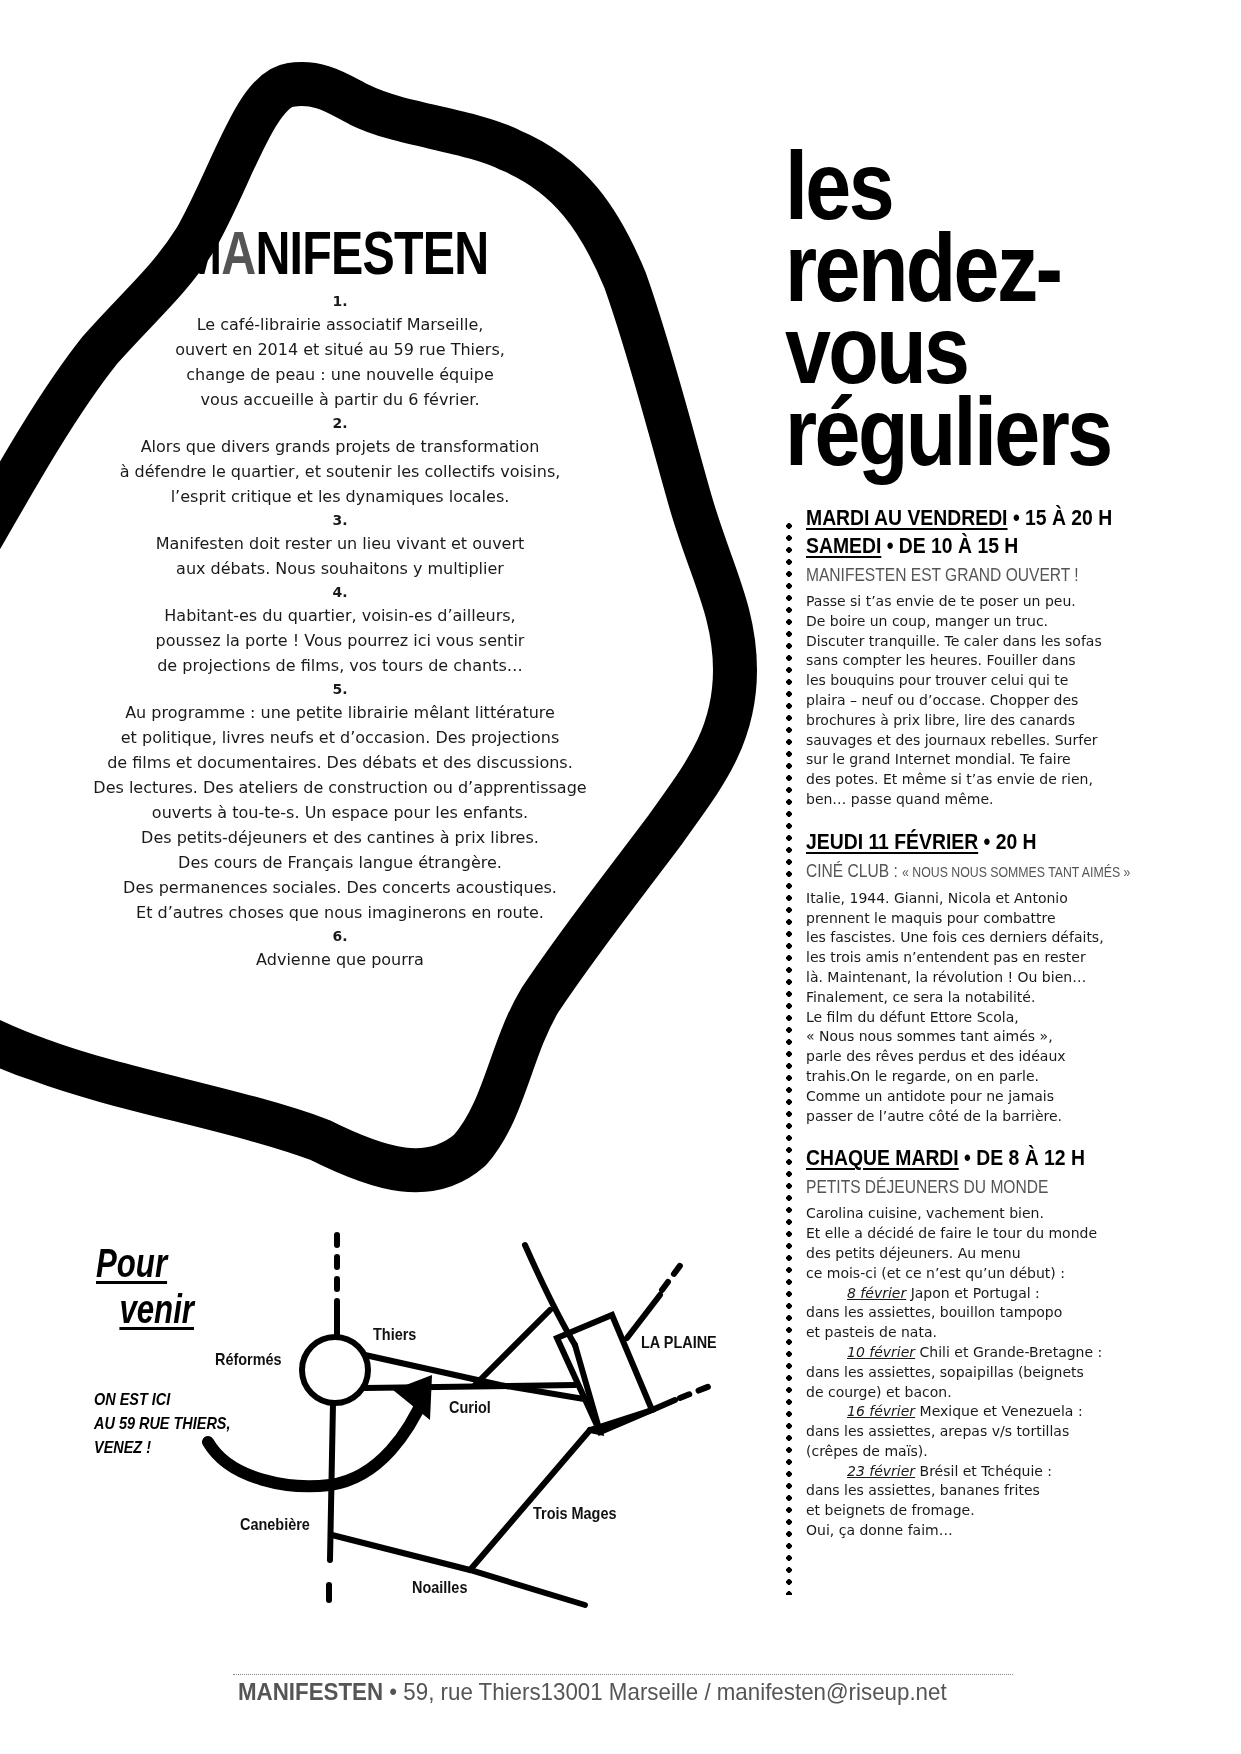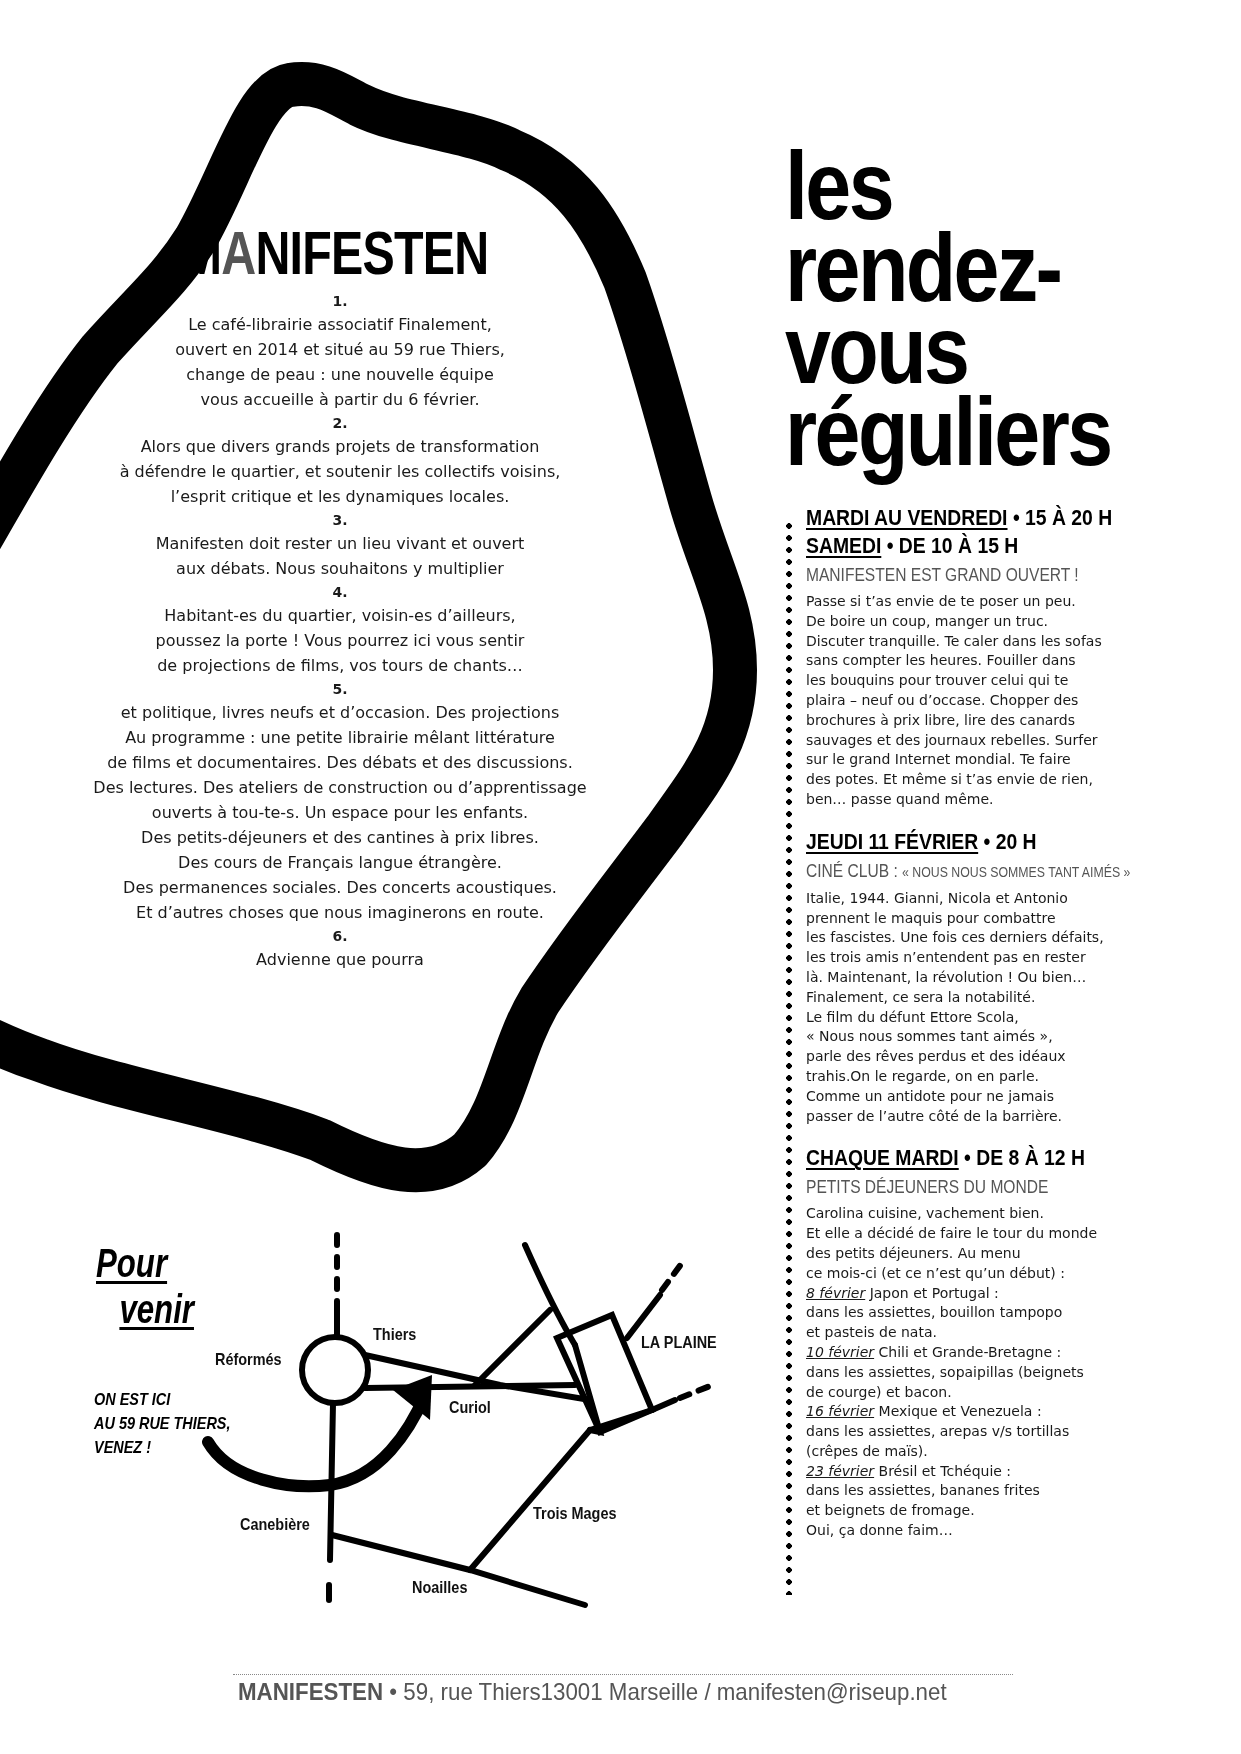--- a/index.html
+++ b/index.html
@@ -26,21 +26,21 @@
     background-size:8px 12px; background-repeat:repeat-y; }
   .events { position:absolute; left:806px; top:504px; width:395px; }
   .ev-head { font-family:"Liberation Sans", sans-serif; font-weight:900; font-size:22px; line-height:28px; color:#000;
     white-space:nowrap; transform:scaleX(0.88); transform-origin:left; }
   .ev-head u { text-decoration:underline; text-decoration-thickness:2px; text-underline-offset:3px; }
   .ev-sub { font-family:"Liberation Sans", sans-serif; font-size:19px; line-height:26px; color:#555;
     white-space:nowrap; transform:scaleX(0.82); transform-origin:left; margin-top:2px; }
   .ev-sub .small { font-size:15px; }
   .ev-body { font-family:"DejaVu Sans", sans-serif; font-size:14px; line-height:19.8px; color:#1a1a1a; margin-top:4px; }
   .ev-body .line { display:block; white-space:nowrap; }
-  .ev-body em { font-style:italic; text-decoration:underline; }
+  .ev-body em { font-style:italic; text-decoration:underline;margin-left:41px; }
   .ev-block { margin-bottom:18px; }
 
   
   .pour { position:absolute; left:96px; top:1240px; font-family:"Liberation Sans", sans-serif; font-weight:900; font-style:italic;
     font-size:40px; line-height:46px; color:#000; transform:scaleX(0.78); transform-origin:left; }
   .pour span { display:block; text-decoration:underline; text-decoration-thickness:3px; text-underline-offset:4px; }
   .pour .l2 { margin-left:30px; }
   .here { position:absolute; left:94px; top:1388px; font-family:"Liberation Sans", sans-serif; font-weight:900; font-style:italic;
     font-size:17px; line-height:24px; color:#000; transform:scaleX(0.85); transform-origin:left; }
   .here span { display:block; white-space:nowrap; }
@@ -96,38 +96,38 @@
   <g>
     <path d="M 208 1442 C 230 1480, 290 1490, 330 1485 C 380 1478, 410 1430, 425 1395" fill="none" stroke="#000" stroke-width="12" stroke-linecap="round"></path>
     <path d="M 393 1390 L 432 1375 L 430 1420 Z" fill="#000"></path>
   </g>
 </svg>
 
 <div class="brand"><span>M</span><span class="accent">A</span><span>NIFESTEN</span></div>
 
 <div class="manifesto" id="manifesto">
     <span class="line num">1.</span>
-    <span class="line">Le café-librairie associatif Finalement,</span>
+    <span class="line">Le café-librairie associatif Marseille,</span>
     <span class="line">ouvert en 2014 et situé au 59 rue Thiers,</span>
     <span class="line">change de peau : une nouvelle équipe</span>
     <span class="line">vous accueille à partir du 6 février.</span>
     <span class="line num">2.</span>
     <span class="line">Alors que divers grands projets de transformation</span>
     <span class="line">à défendre le quartier, et soutenir les collectifs voisins,</span>
     <span class="line">l’esprit critique et les dynamiques locales.</span>
     <span class="line num">3.</span>
     <span class="line">Manifesten doit rester un lieu vivant et ouvert</span>
     <span class="line">aux débats. Nous souhaitons y multiplier</span>
     <span class="line num">4.</span>
     <span class="line">Habitant-es du quartier, voisin-es d’ailleurs,</span>
     <span class="line">poussez la porte ! Vous pourrez ici vous sentir</span>
     <span class="line">de projections de films, vos tours de chants…</span>
     <span class="line num">5.</span>
+    <span class="line">Au programme : une petite librairie mêlant littérature</span>
     <span class="line">et politique, livres neufs et d’occasion. Des projections</span>
-    <span class="line">Au programme : une petite librairie mêlant littérature</span>
     <span class="line">de films et documentaires. Des débats et des discussions.</span>
     <span class="line">Des lectures. Des ateliers de construction ou d’apprentissage</span>
     <span class="line">ouverts à tou-te-s. Un espace pour les enfants.</span>
     <span class="line">Des petits-déjeuners et des cantines à prix libres.</span>
     <span class="line">Des cours de Français langue étrangère.</span>
     <span class="line">Des permanences sociales. Des concerts acoustiques.</span>
     <span class="line">Et d’autres choses que nous imaginerons en route.</span>
     <span class="line num">6.</span>
     <span class="line">Advienne que pourra</span>
   </div>

